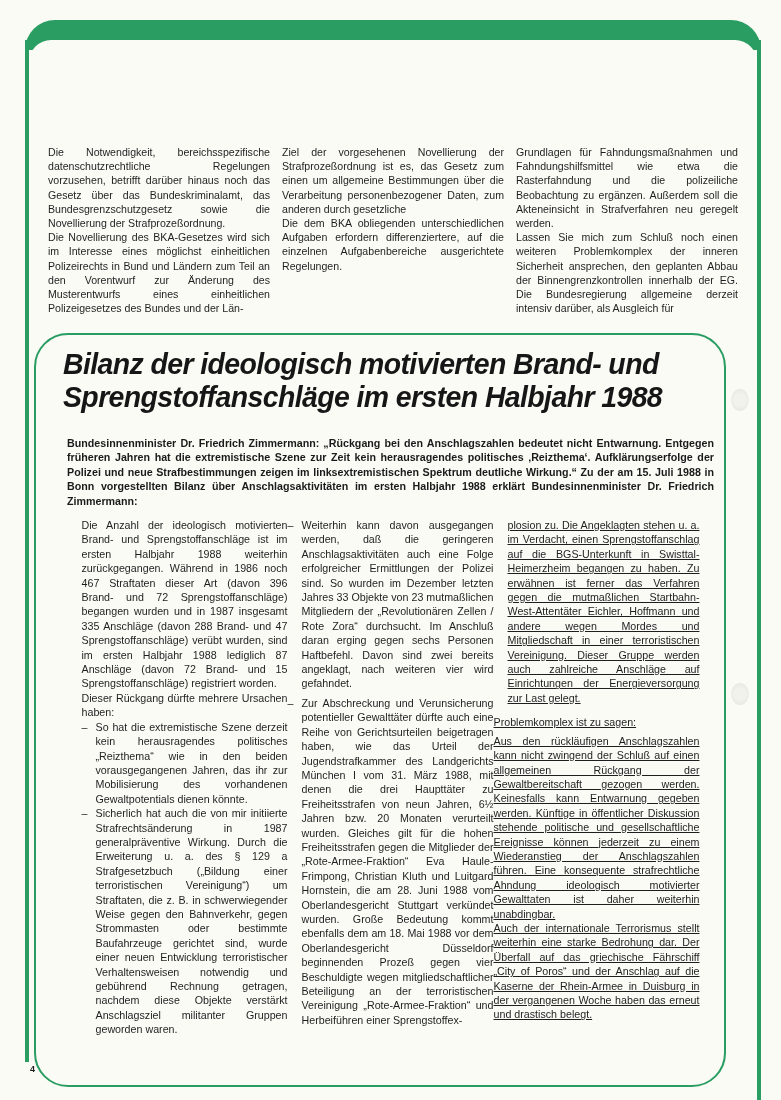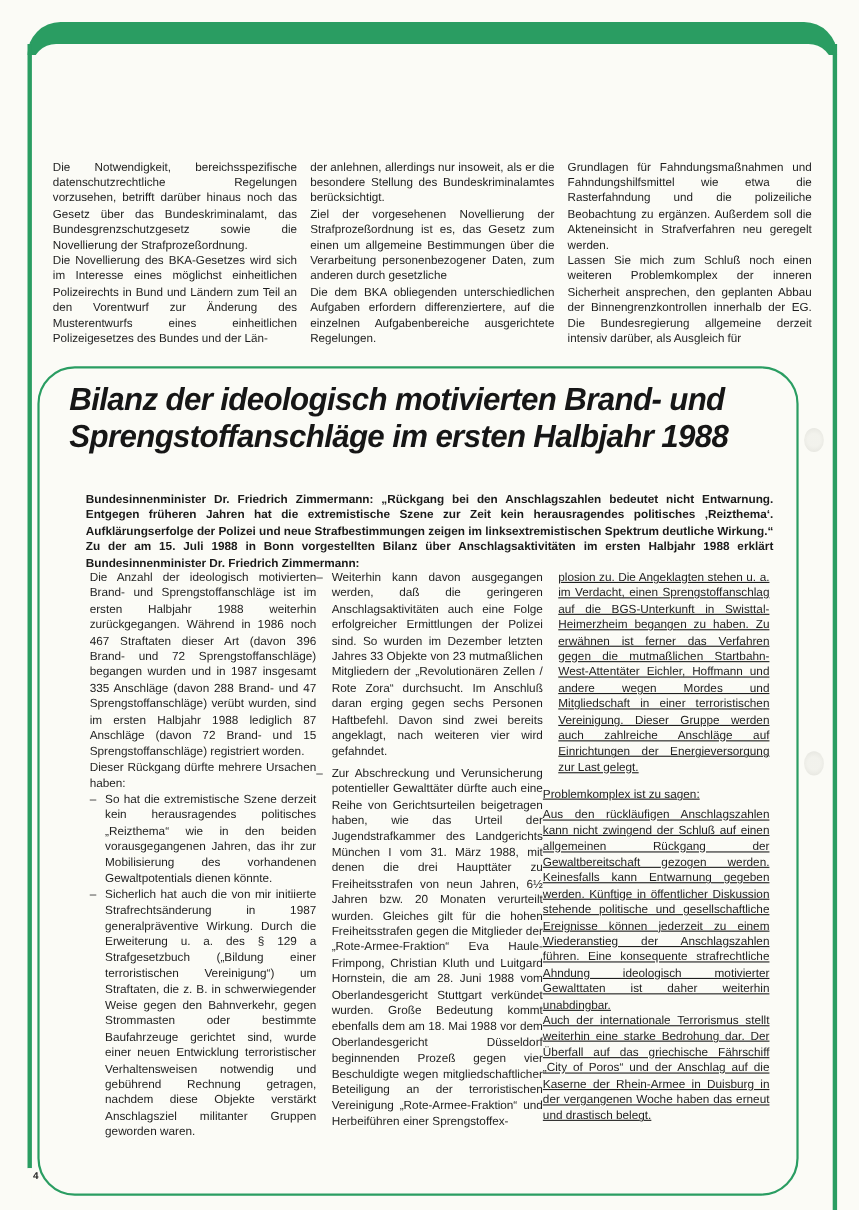--- a/index.html
+++ b/index.html
@@ -50,21 +50,21 @@
     font-family: "Liberation Sans", sans-serif; font-weight: bold; font-style: italic;
     font-size: 29px; line-height: 33px; letter-spacing: -0.6px; color: #161616;
     transform: scaleX(0.98); transform-origin: left top;
   }
   .headline div { white-space: nowrap; }
   .lead {
     position: absolute; left: 63px; top: 432px; width: 655px;
     font-weight: bold; font-size: 10.7px; line-height: 14.4px; text-align: justify;
     color: #1a1a1a;
   }
-  .lead p { margin: 15px; }
+  .lead p { margin: 4px; }
 
   .art-columns {
     position: absolute; left: 63px; top: 518px; width: 655px;
     display: flex; justify-content: center;
   }
   .acol {
     width: 206px; font-size: 10.7px; line-height: 14.4px; text-align: justify;
   }
   .acol p { margin: 0; }
   .bullet { position: relative; padding-left: 14px; margin: 0; }
@@ -91,21 +91,20 @@
 <div class="green-left"></div>
 <div class="green-left-cover"></div>
 <div class="green-right"></div>
 
 <div class="top-columns">
   <div class="col">
     <p>Die Notwendigkeit, bereichsspezifische datenschutzrechtliche Regelungen vorzusehen, betrifft darüber hinaus noch das Gesetz über das Bundeskriminalamt, das Bundesgrenzschutzgesetz sowie die Novellierung der Strafprozeßordnung.</p>
     <p>Die Novellierung des BKA-Gesetzes wird sich im Interesse eines möglichst einheitlichen Polizeirechts in Bund und Ländern zum Teil an den Vorentwurf zur Änderung des Musterentwurfs eines einheitlichen Polizeigesetzes des Bundes und der Län-</p>
   </div>
   <div class="col">
-    <p>der anlehnen, allerdings nur insoweit, als er die besondere Stellung des Bundeskriminalamtes berücksichtigt.</p>
     <p>Ziel der vorgesehenen Novellierung der Strafprozeßordnung ist es, das Gesetz zum einen um allgemeine Bestimmungen über die Verarbeitung personenbezogener Daten, zum anderen durch gesetzliche</p>
     <p>Die dem BKA obliegenden unterschiedlichen Aufgaben erfordern differenziertere, auf die einzelnen Aufgabenbereiche ausgerichtete Regelungen.</p>
   </div>
   <div class="col">
     <p>Grundlagen für Fahndungsmaßnahmen und Fahndungshilfsmittel wie etwa die Rasterfahndung und die polizeiliche Beobachtung zu ergänzen. Außerdem soll die Akteneinsicht in Strafverfahren neu geregelt werden.</p>
     <p>Lassen Sie mich zum Schluß noch einen weiteren Problemkomplex der inneren Sicherheit ansprechen, den geplanten Abbau der Binnengrenzkontrollen innerhalb der EG. Die Bundesregierung allgemeine derzeit intensiv darüber, als Ausgleich für</p>
   </div>
 </div>
 
 <div class="article-box"></div>

